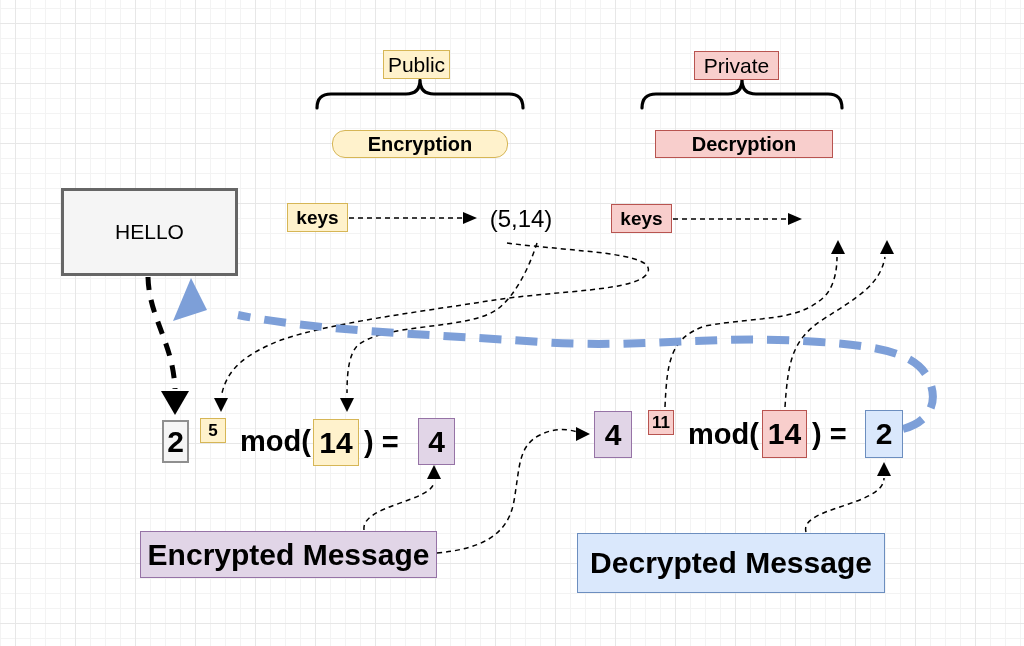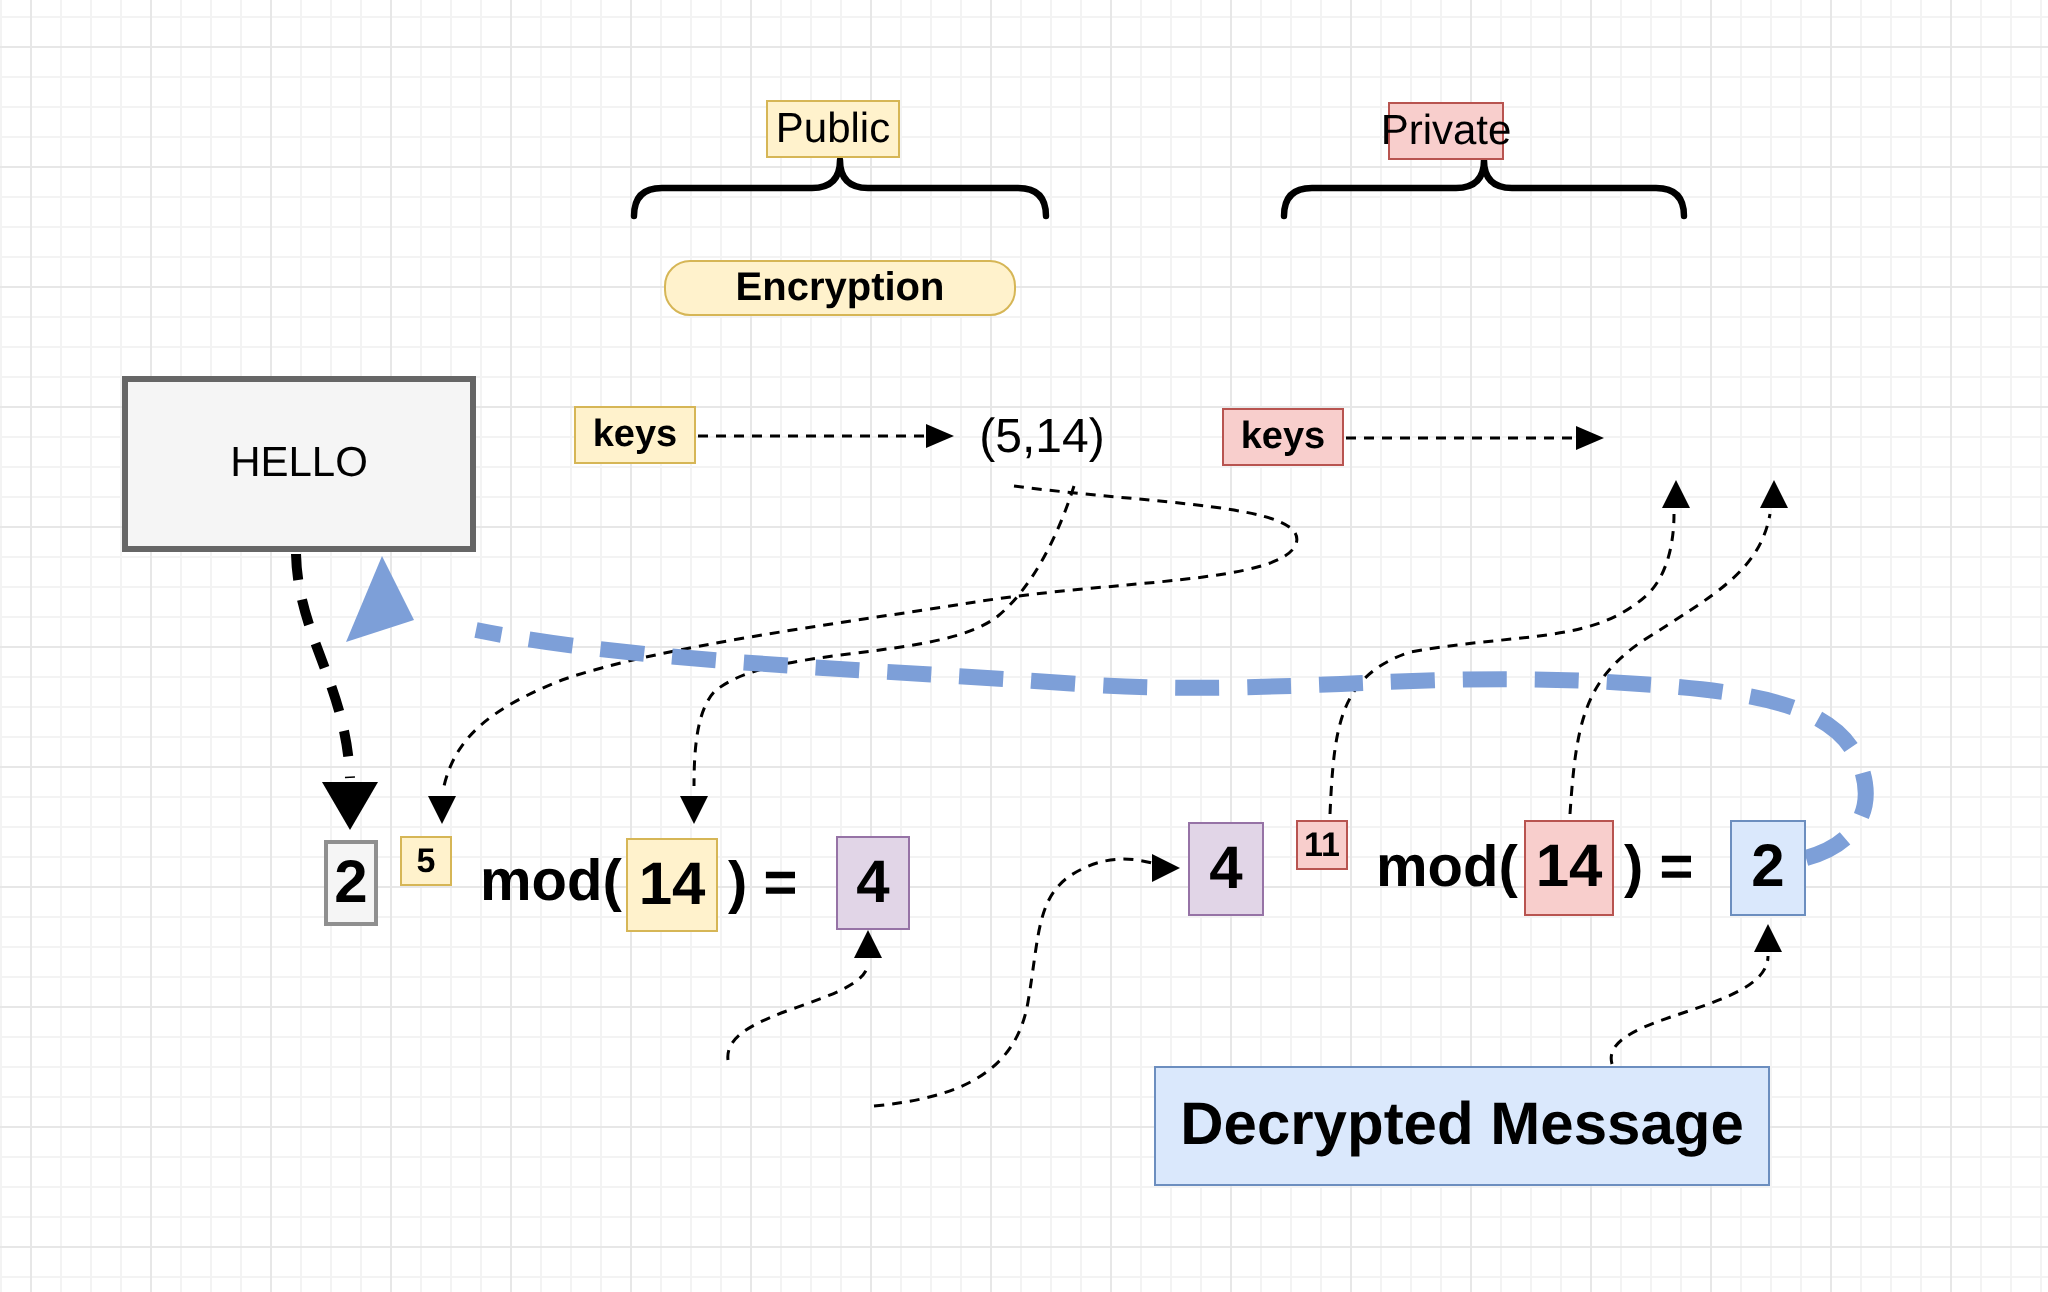--- a/index.html
+++ b/index.html
@@ -110,32 +110,34 @@
     </g>
   </svg>
 
   <div class="box graybig hellofont" style="left:61px;top:188px;width:177px;height:88px;text-align:center;">HELLO</div>
 
   <div class="box yellow tagfont" style="left:383px;top:50px;width:67px;height:29px;">Public</div>
   <div class="box yellow hdrfont" style="left:332px;top:130px;width:176px;height:28px;border-radius:13px;">Encryption</div>
   <div class="box yellow keysfont" style="left:287px;top:203px;width:61px;height:29px;">keys</div>
   <div class="box valfont" style="left:478px;top:202px;width:86px;height:33px;">(5,14)</div>
 
-  <div class="box red tagfont" style="left:694px;top:51px;width:58px;height:29px;">Private</div>
+  <div class="box red tagfont" style="left:694px;top:51px;width:85px;height:29px;">Private</div>
+  <div class="box red hdrfont" style="left:655px;top:130px;width:178px;height:28px;">Decryption</div>
   <div class="box red keysfont" style="left:611px;top:204px;width:61px;height:29px;">keys</div>
 
   <div class="box graynum numfont" style="left:162px;top:420px;width:27px;height:43px;">2</div>
   <div class="box yellow supfont" style="left:200px;top:418px;width:26px;height:25px;">5</div>
   <div class="eqtext" style="left:240px;top:420px;height:43px;">mod(</div>
   <div class="box yellow numfont" style="left:313px;top:419px;width:46px;height:47px;">14</div>
   <div class="eqtext" style="left:364px;top:419px;height:47px;">) =</div>
   <div class="box purple numfont" style="left:418px;top:418px;width:37px;height:47px;">4</div>
 
   <div class="box purple numfont" style="left:594px;top:411px;width:38px;height:47px;">4</div>
   <div class="box red supfont" style="left:648px;top:410px;width:26px;height:25px;text-align:center;">11</div>
   <div class="eqtext" style="left:688px;top:410px;height:48px;">mod(</div>
   <div class="box red numfont" style="left:762px;top:410px;width:45px;height:48px;">14</div>
   <div class="eqtext" style="left:812px;top:410px;height:48px;">) =</div>
   <div class="box blue numfont" style="left:865px;top:410px;width:38px;height:48px;">2</div>
 
+  <div class="box purple msglabelfont" style="left:140px;top:531px;width:297px;height:47px;">Encrypted Message</div>
   <div class="box blue msglabelfont" style="left:577px;top:533px;width:308px;height:60px;">Decrypted Message</div>
 
 </div>
 
 </body></html>

